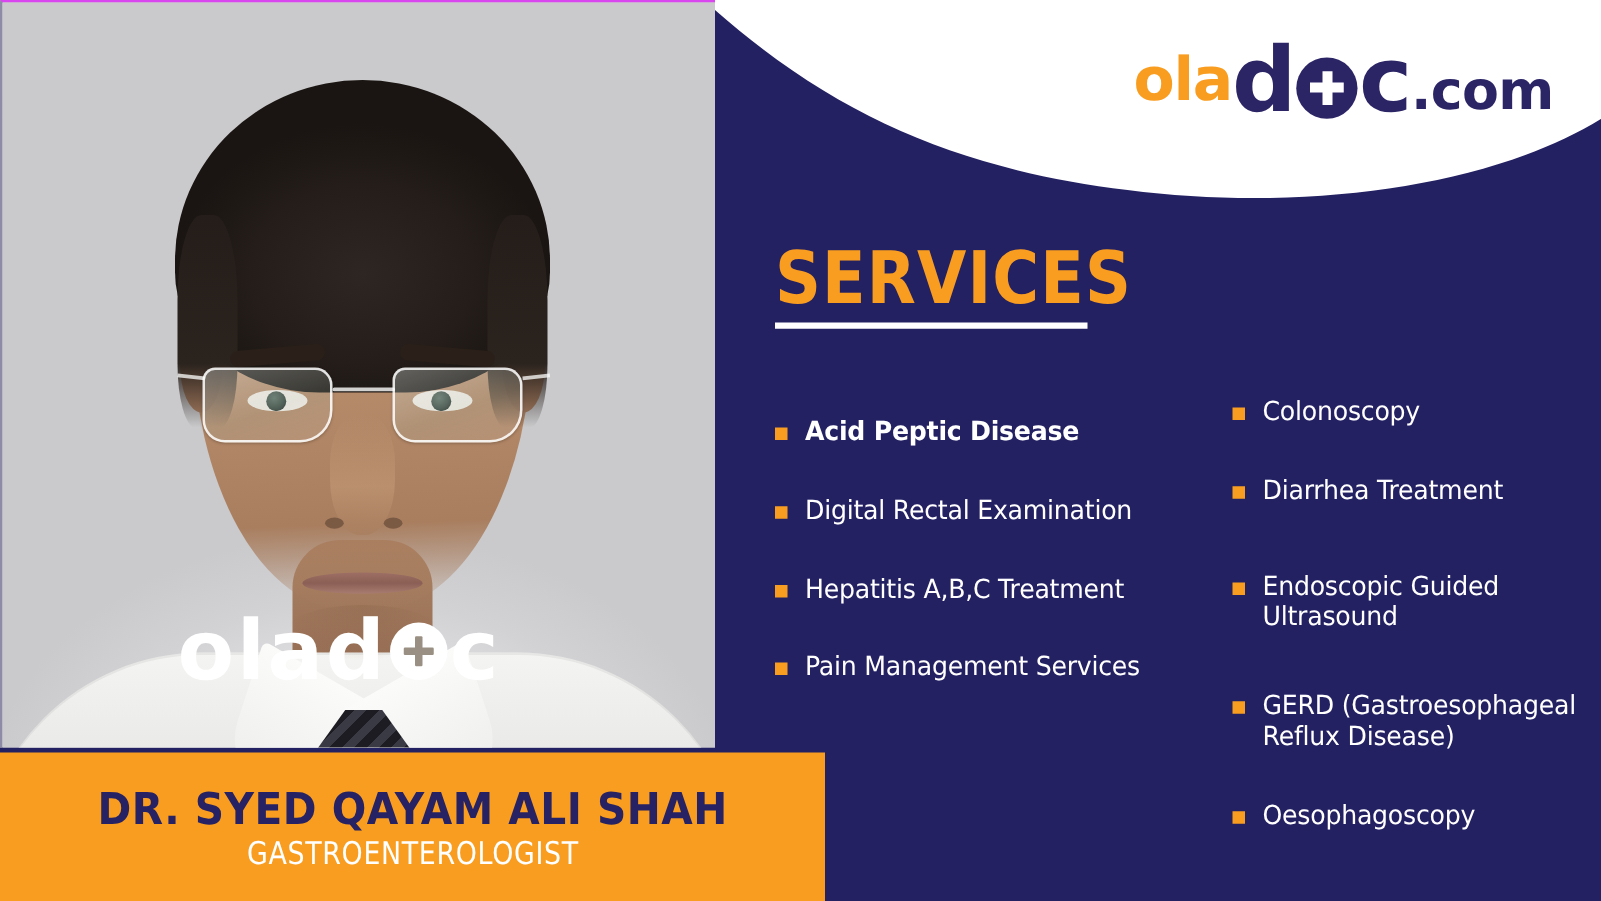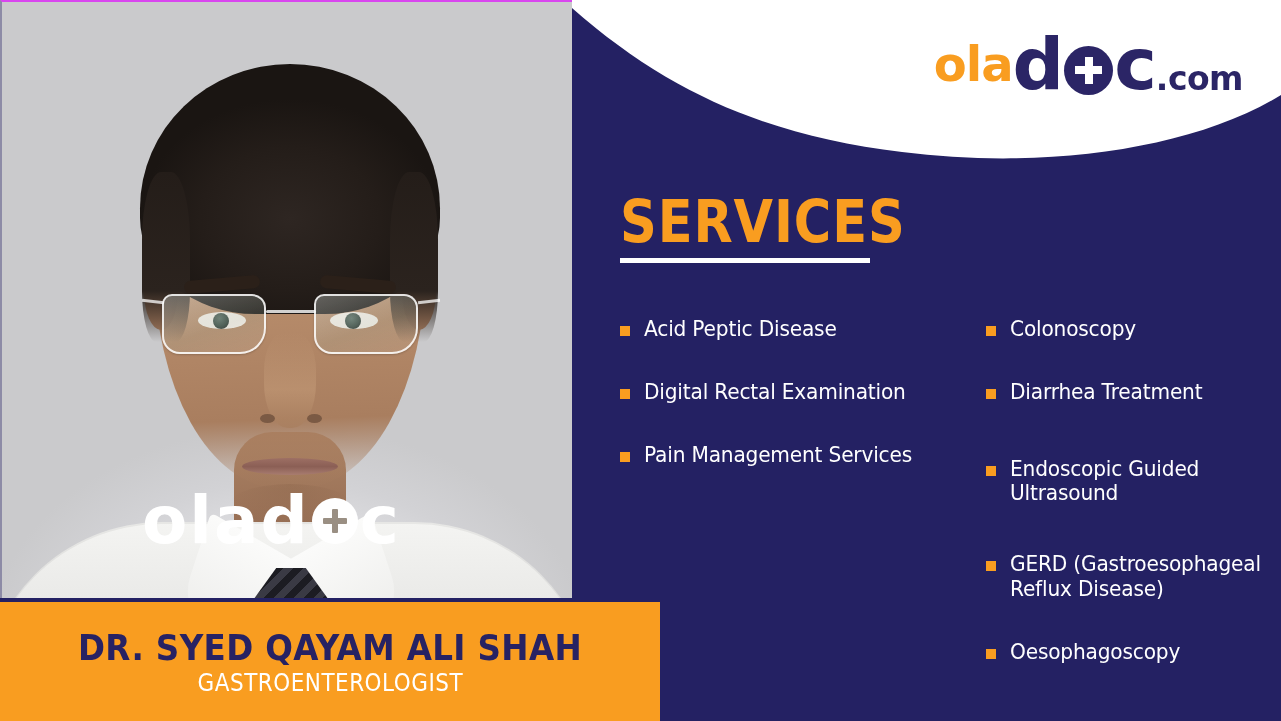--- a/index.html
+++ b/index.html
@@ -313,21 +313,21 @@
   .logo-c {
     font-family:"DejaVu Sans", sans-serif;
     font-weight:700;
     font-size:72px;
     color:#2b2566;
     letter-spacing:-1px;
   }
   .logo-dotcom {
     font-family:"DejaVu Sans", sans-serif;
     font-weight:700;
-    font-size:33px;
+    font-size:43px;
     color:#2b2566;
     letter-spacing:-0.5px;
     align-self:flex-end;
     padding-bottom:5px;
   }
 
   
   .services-title {
     position:absolute;
     left:620px; top:193px;
@@ -371,21 +371,21 @@
   }
   .svc-bullet {
     flex:0 0 auto;
     width:10px; height:10px;
     background:#f99d20;
     margin-top:9px;
   }
   .svc-text { transform:scaleX(.96); transform-origin:left top; }
 
   
-  .svc-col.left  .svc-item:nth-child(1) { margin-top:12px; }
+  .svc-col.left  .svc-item:nth-child(1) { margin-top:28px;font-weight:bold; }
   .svc-col.left  .svc-item { margin-bottom:38px; }
   .svc-col.right .svc-item:nth-child(1) { margin-top:12px; }
   .svc-col.right .svc-item { margin-bottom:38px; }
   .svc-col.right .svc-item:nth-child(2) { margin-bottom:52px; }
   .svc-col.right .svc-item:nth-child(3) { margin-bottom:46px; }
 </style>
 </head>
 <body>
 
 <div id="canvas">
@@ -456,20 +456,24 @@
       <div class="svc-item">
         <span class="svc-bullet"></span>
         <span class="svc-text">Acid Peptic Disease</span>
       </div>
       <div class="svc-item">
         <span class="svc-bullet"></span>
         <span class="svc-text">Digital Rectal Examination</span>
       </div>
       <div class="svc-item">
         <span class="svc-bullet"></span>
+        <span class="svc-text">Hepatitis A,B,C Treatment</span>
+      </div>
+      <div class="svc-item">
+        <span class="svc-bullet"></span>
         <span class="svc-text">Pain Management Services</span>
       </div>
     </div>
 
     <div class="svc-col right">
       <div class="svc-item">
         <span class="svc-bullet"></span>
         <span class="svc-text">Colonoscopy</span>
       </div>
       <div class="svc-item">

